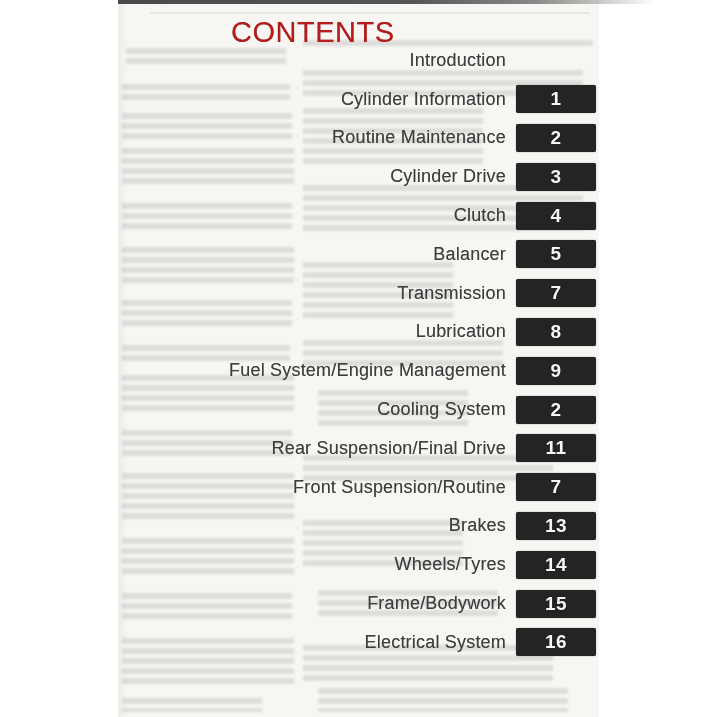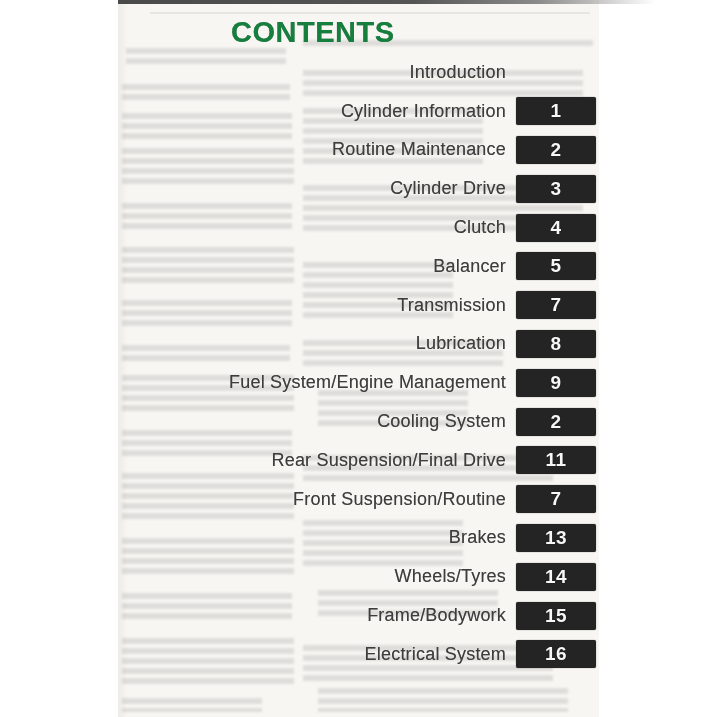--- a/index.html
+++ b/index.html
@@ -62,30 +62,30 @@
       rgba(0,0,0,0) 10px);
     filter: blur(0.8px);
   }
 
   
   .contents-title {
     position: absolute;
     left: 231px;
     top: 16px;
     font-size: 29px;
-    font-weight: bold;
+    font-weight: normal;
     letter-spacing: 0.5px;
-    color: #15803d;
+    color: #b91c1c;
     text-shadow: 0 0 0.5px rgba(30,30,30,0.55);
   }
 
   .rows {
     position: absolute;
     left: 140px;
-    top: 53px;
+    top: 41px;
     width: 456px;
   }
   .row {
     height: 38.8px;
     display: flex;
     align-items: center;
     justify-content: flex-end;
   }
   .row .label {
     font-size: 18px;

